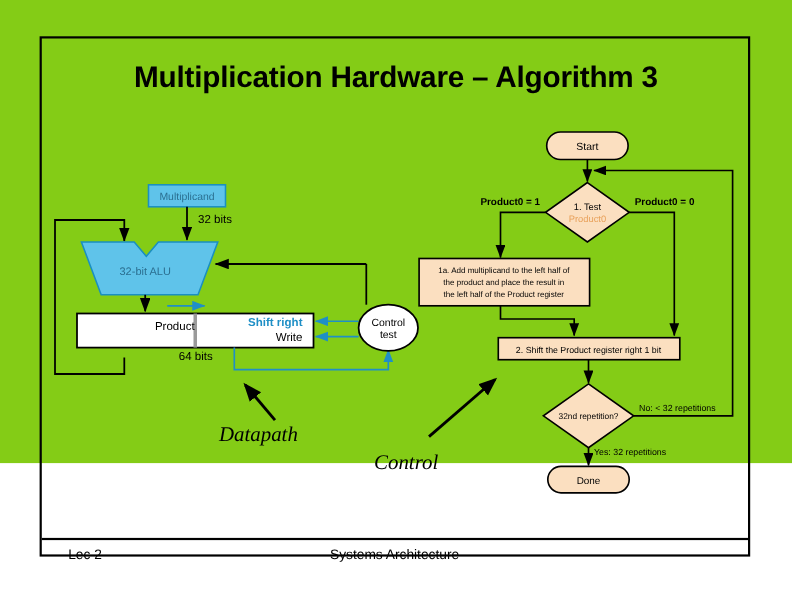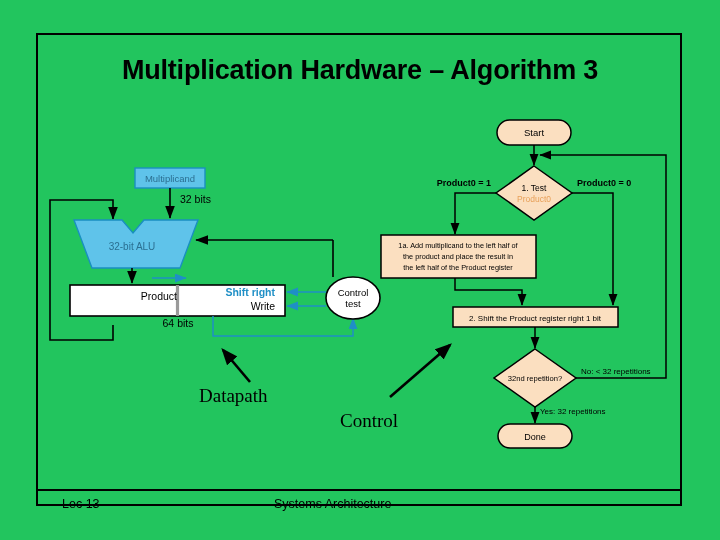--- a/index.html
+++ b/index.html
@@ -1,28 +1,28 @@
 <!DOCTYPE html>
 <html><head>
 <meta charset="utf-8">
 <style>
   html,body{margin:0;padding:0;background:#ffffff;}
   body{width:720px;height:540px;overflow:hidden;font-family:"Liberation Sans",sans-serif;}
-  #slide{position:relative;width:720px;height:540px;background:#22c55e;}
+  #slide{position:relative;width:720px;height:421px;background:#84cc16;}
   #frame{position:absolute;left:36px;top:33px;width:646px;height:473px;border:2px solid #000;box-sizing:border-box;}
   #title{position:absolute;left:36px;top:55px;width:648px;text-align:center;
          font-family:"Liberation Sans",sans-serif;font-weight:bold;font-size:27px;color:#000;
          letter-spacing:-0.2px;white-space:nowrap;}
   .fig{position:absolute;left:0;top:0;width:720px;height:540px;}
   #note{position:absolute;left:22px;top:455px;font-family:"Liberation Sans",sans-serif;
         font-weight:bold;font-size:14.5px;color:#000;white-space:nowrap;}
   #footer-rule{position:absolute;left:38px;top:489px;width:642px;height:2px;background:#000;}
   #lec{position:absolute;left:62px;top:497px;font-size:12.5px;color:#000;font-family:"Liberation Sans",sans-serif;}
-  #course{position:absolute;left:274px;top:497px;font-size:12.5px;color:#000;font-family:"Liberation Sans",sans-serif;}
-  .lbl-serif{position:absolute;font-family:"Liberation Serif",serif;font-size:19px;color:#000;}
+  #course{position:absolute;left:300px;top:497px;font-size:12.5px;color:#000;font-family:"Liberation Sans",sans-serif;}
+  .lbl-serif{position:absolute;font-family:"Liberation Serif",serif;font-size:19px;color:#000;font-style:italic;}
   #lbl-datapath{left:199px;top:385px;}
   #lbl-control{left:340px;top:410px;}
 </style>
 </head>
 <body>
 
 <div id="slide">
 
   <div id="frame"></div>
 
@@ -123,16 +123,16 @@
 
     <line x1="250" y1="382" x2="223" y2="350" stroke="#000" stroke-width="2.6" marker-end="url(#abig)"></line>
     <line x1="390" y1="397" x2="450" y2="345" stroke="#000" stroke-width="2.6" marker-end="url(#abig)"></line>
   </svg>
 
   <div class="lbl-serif" id="lbl-datapath">Datapath</div>
   <div class="lbl-serif" id="lbl-control">Control</div>
 
 
   <div id="footer-rule"></div>
-  <div id="lec">Lec 13</div>
+  <div id="lec">Lec 2</div>
   <div id="course">Systems Architecture</div>
 
 </div>
 
 </body></html>

